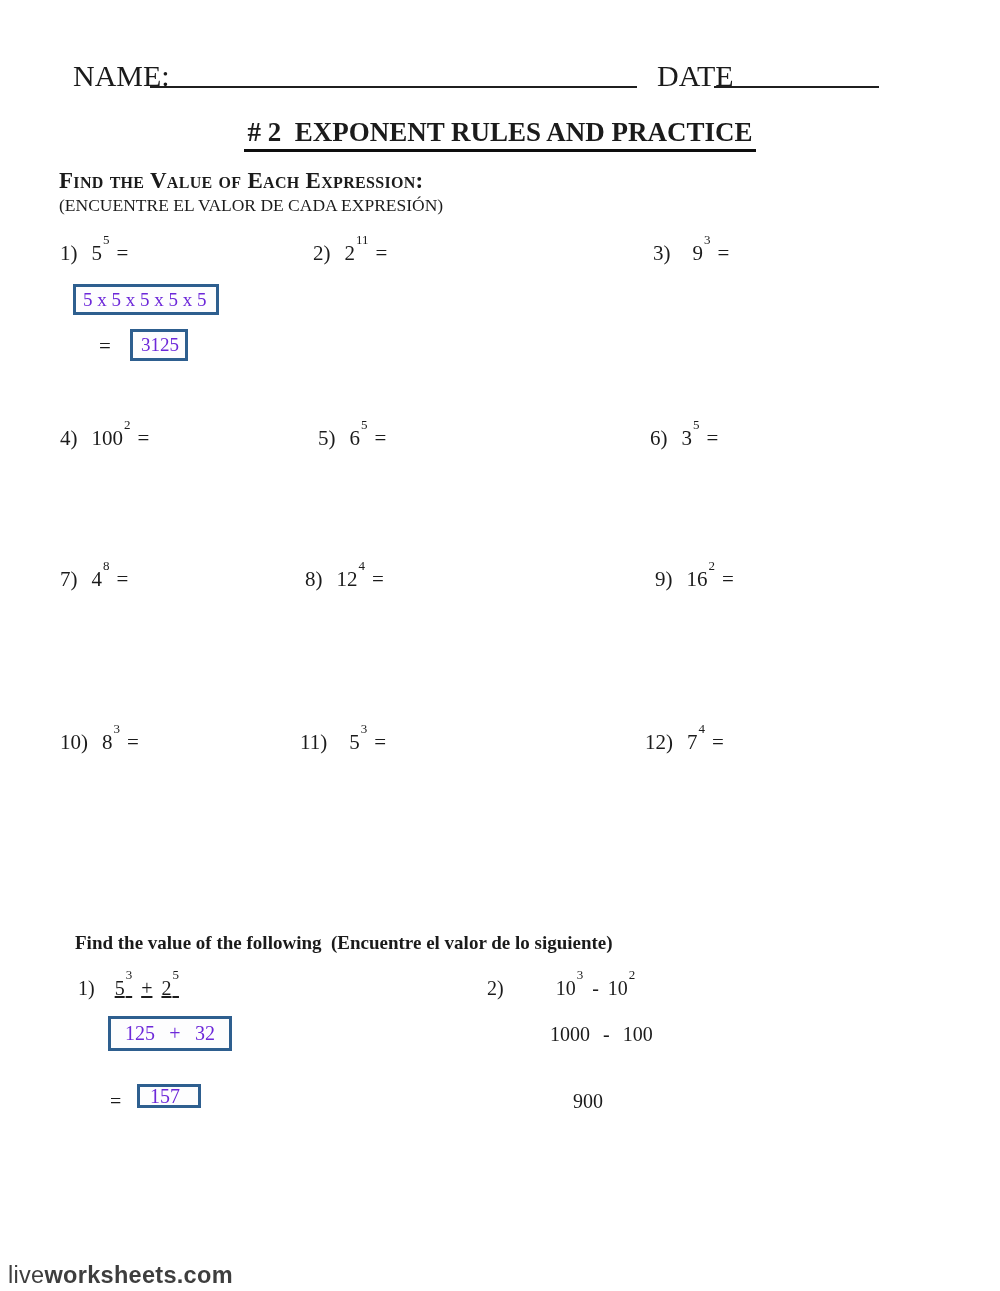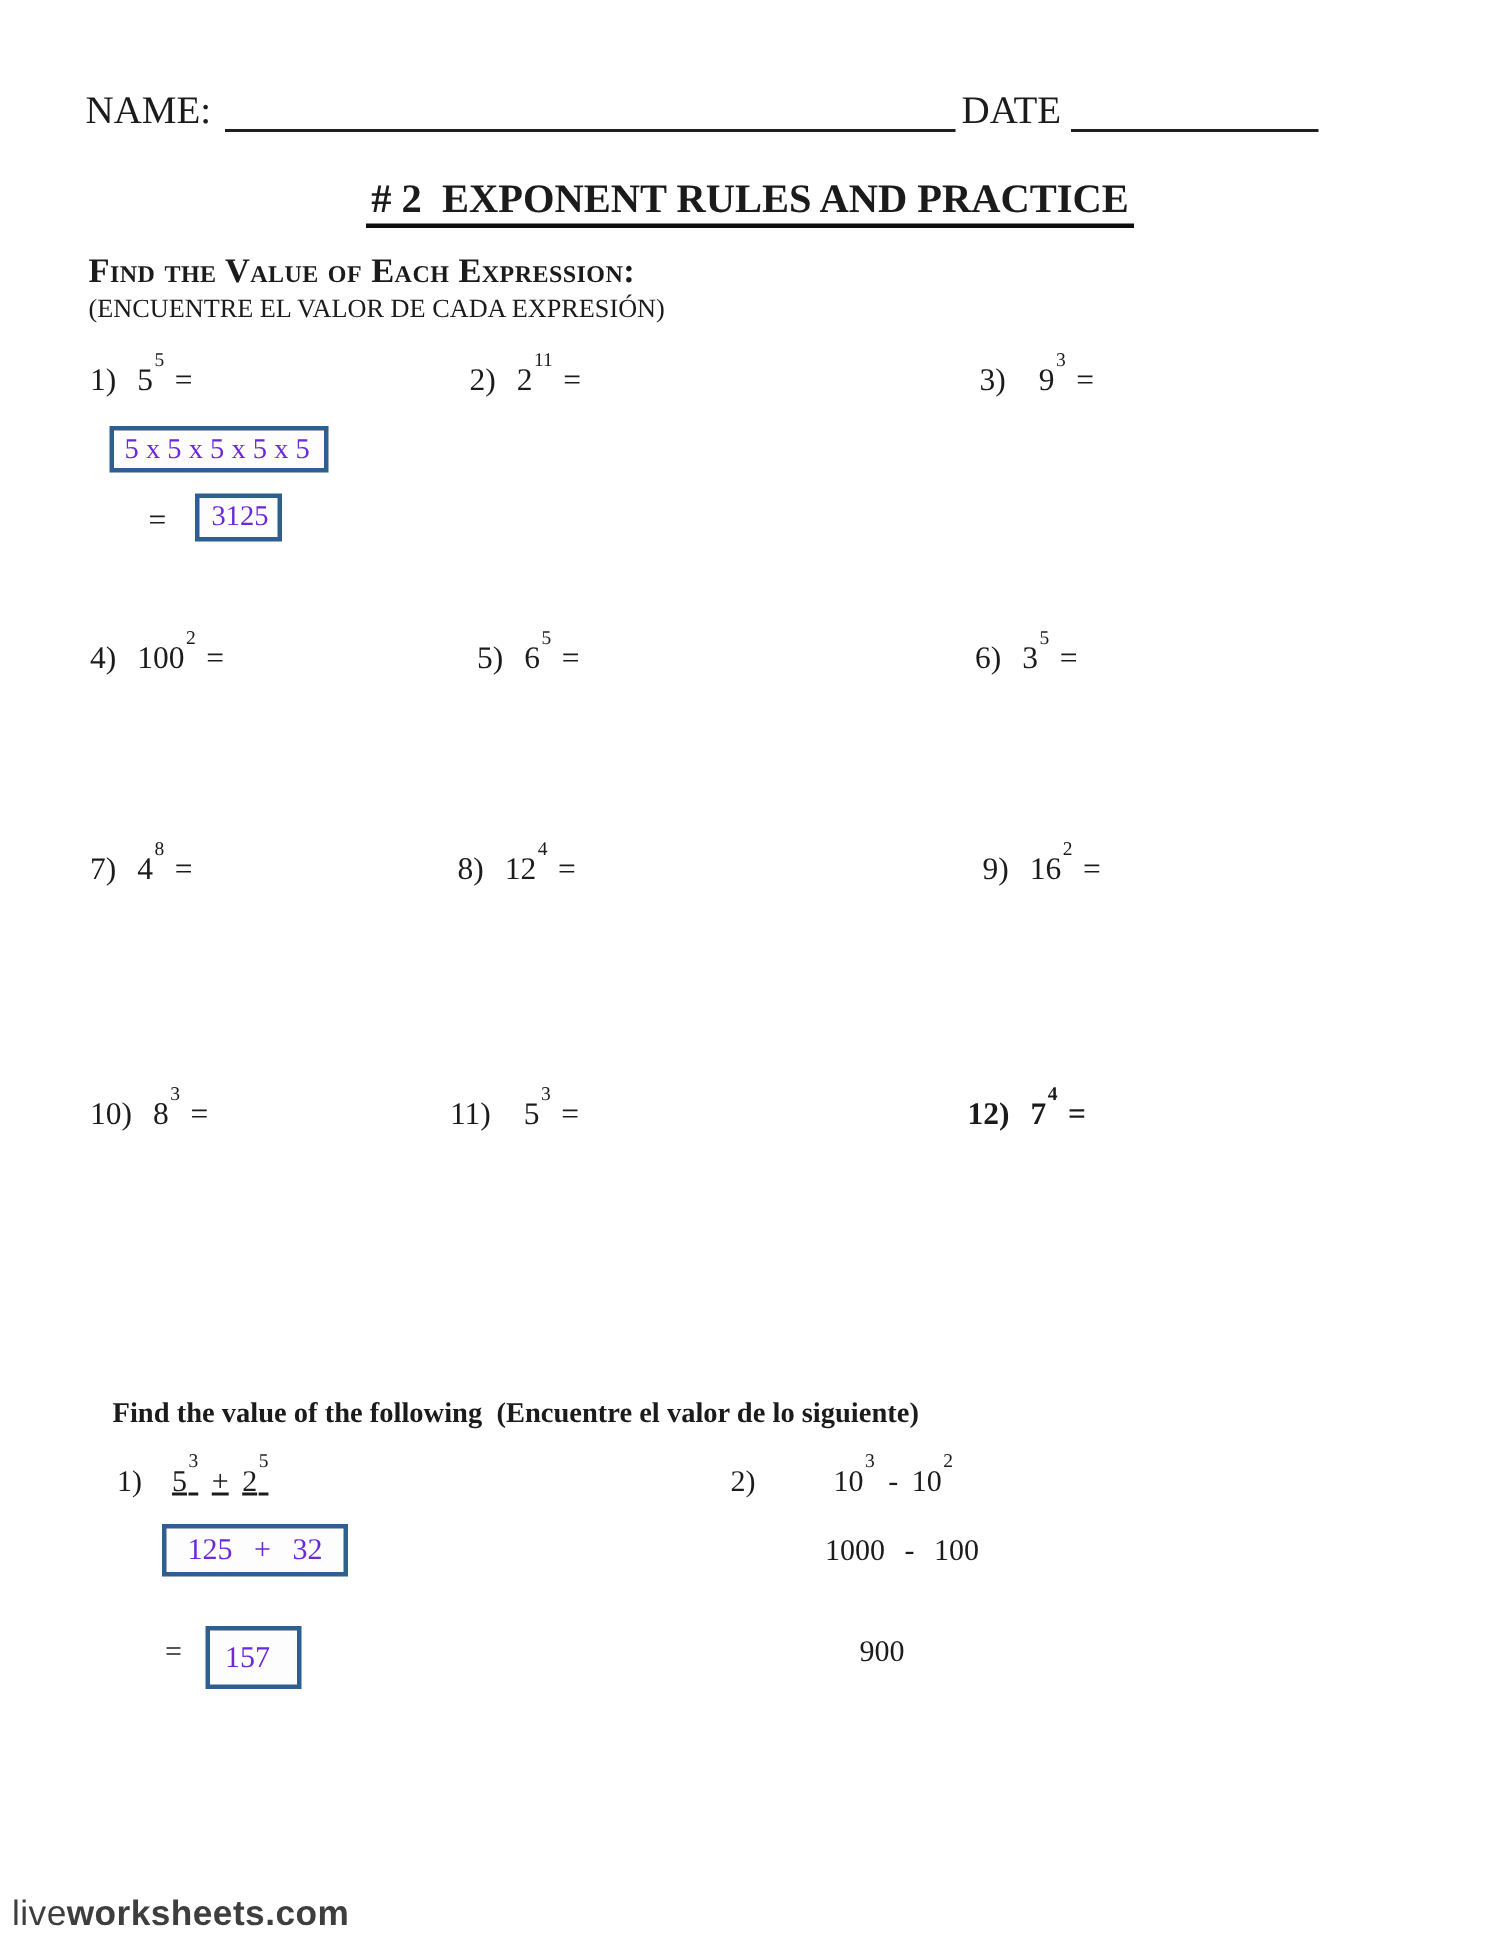--- a/index.html
+++ b/index.html
@@ -4,21 +4,21 @@
 <style>
   html,body { margin:0; padding:0; background:#ffffff; }
   .page {
     position:relative; width:1000px; height:1291px; margin:0 auto;
     background:#ffffff; overflow:hidden;
     font-family:"Liberation Serif", serif; color:#1b1b1b;
   }
   .abs { position:absolute; }
 
   
-  .hdr-label { font-size:26px; }
+  .hdr-label { font-size:30px;margin-left:16px; }
   .hdr-line { border-bottom:2px solid #1f1f1f; height:0; }
 
   
   .title-wrap { top:117px; left:0; width:1000px; text-align:center; }
   .title {
     display:inline-block; font-weight:bold; font-size:27px;
     border-bottom:3px solid #0e0e0e; padding:0 3px 1px 3px; white-space:pre;
   }
 
   
@@ -109,21 +109,21 @@
   <div class="prob" style="left:655px; top:567px;">
     <span class="pnum">9)</span><span class="pexp"><span>16</span><sup class="e">2</sup></span><span class="eq">=</span>
   </div>
 
   <div class="prob" style="left:60px; top:730px;">
     <span class="pnum">10)</span><span class="pexp"><span>8</span><sup class="e">3</sup></span><span class="eq">=</span>
   </div>
   <div class="prob" style="left:300px; top:730px;">
     <span class="pnum wide">11)</span><span class="pexp"><span>5</span><sup class="e">3</sup></span><span class="eq">=</span>
   </div>
-  <div class="prob" style="left:645px; top:730px;font-weight:bold;">
+  <div class="prob" style="left:645px; top:730px;">
     <span class="pnum">12)</span><span class="pexp"><span>7</span><sup class="e">4</sup></span><span class="eq">=</span>
   </div>
 
   <div class="abs h2" style="left:75px; top:932px;">Find the value of the following  (Encuentre el valor de lo siguiente)</div>
 
   <div class="prob" style="left:78px; top:977px; font-size:20px;text-decoration:underline;">
     <span class="pnum" style="margin-right:20px;">1)</span><span><span>5</span><sup class="e">3</sup><span class="op">+</span><span>2</span><sup class="e">5</sup></span>
   </div>
   <div class="prob" style="left:487px; top:977px; font-size:20px;">
     <span class="pnum" style="margin-right:52px;">2)</span><span><span>10</span><sup class="e">3</sup><span class="op">-</span><span>10</span><sup class="e">2</sup></span>
@@ -134,21 +134,21 @@
     <span>+</span>
     <span>32</span>
   </div>
   <div class="plainmath" style="left:550px; top:1023px;">
     <span>1000</span>
     <span>-</span>
     <span>100</span>
   </div>
 
   <span class="abs" style="left:110px; top:1090px; font-size:20px;">=</span>
-  <div class="ansbox" style="left:137px; top:1084px; width:64px; height:42px; padding:0 4px 0 10px; font-size:20px;">
+  <div class="ansbox" style="left:137px; top:1084px; width:64px; height:24px; padding:0 4px 0 10px; font-size:20px;">
     <span>157</span>
   </div>
   <span class="abs" style="left:573px; top:1090px; font-size:20px;">900</span>
 
   <div class="abs footer" style="left:8px; top:1262px;">
     <span class="thin">live</span><span class="bold">worksheets.com</span>
   </div>
 
 </div>
 

